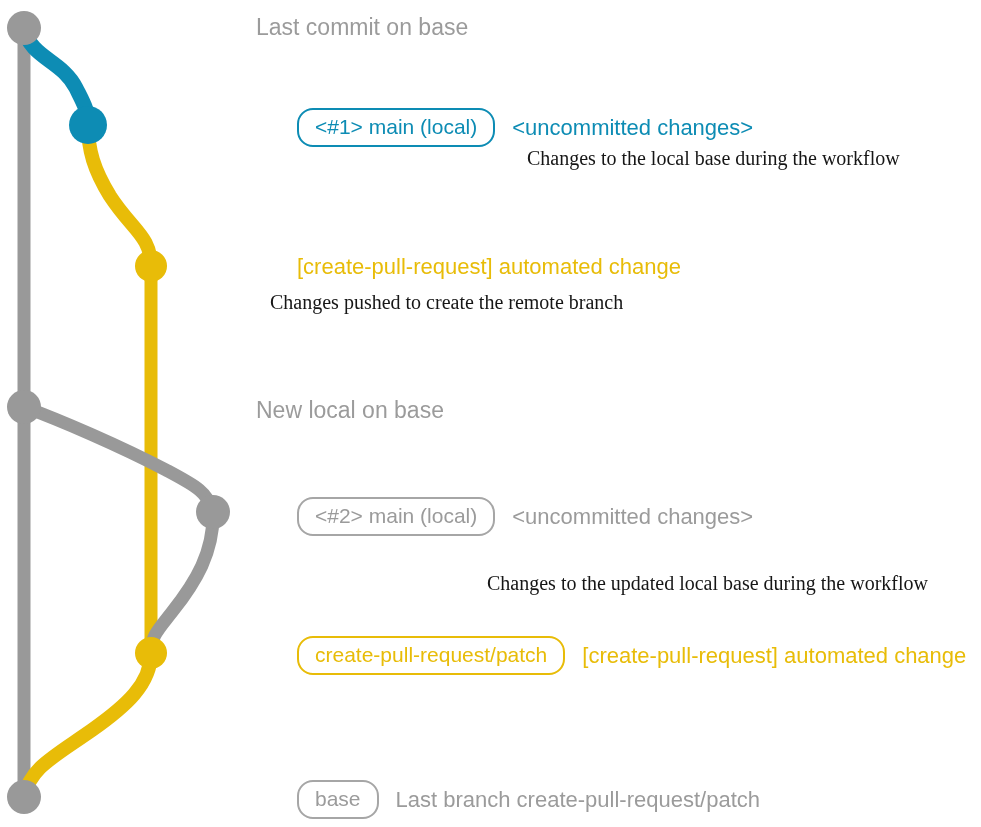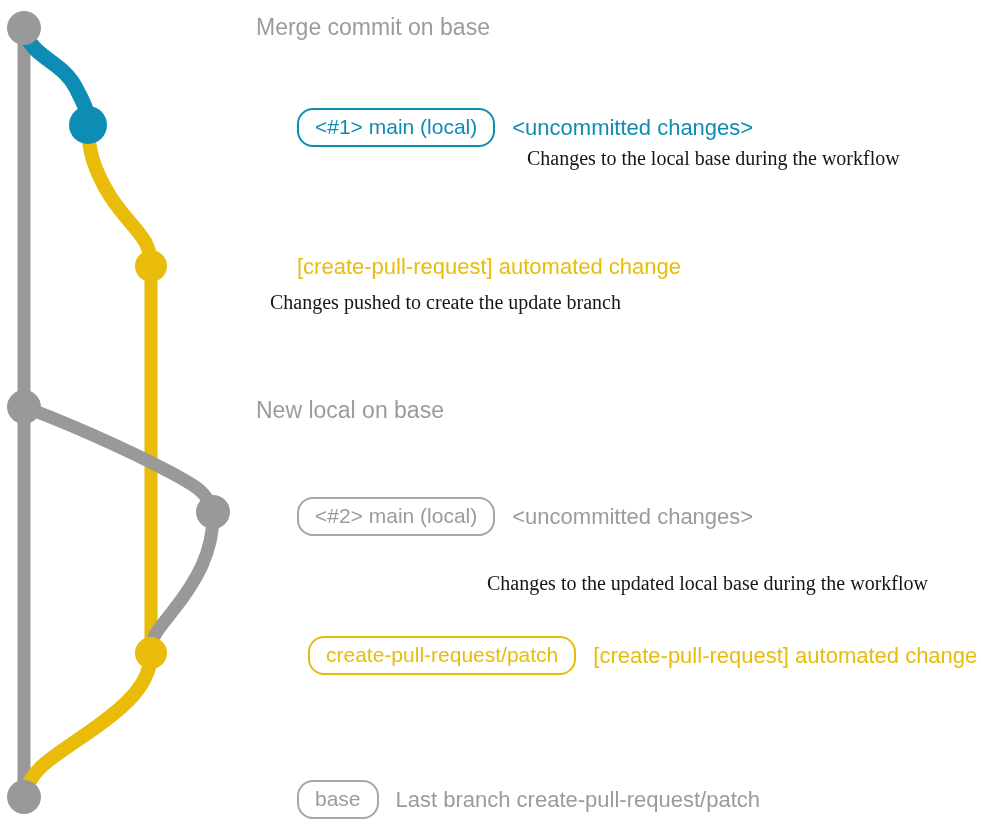--- a/index.html
+++ b/index.html
@@ -105,42 +105,42 @@
     <circle cx="151" cy="266" r="16" fill="#e8bc08"></circle>
     <circle cx="24" cy="407" r="17" fill="#999999"></circle>
     <circle cx="213" cy="512" r="17" fill="#999999"></circle>
     <circle cx="151" cy="653" r="16" fill="#e8bc08"></circle>
     <circle cx="24" cy="797" r="17" fill="#999999"></circle>
   </g>
 </svg>
 
 <div class="overlay">
 
-  <div class="heading" style="left:256px; top:14px;">Merge commit on base</div>
+  <div class="heading" style="left:256px; top:14px;">Last commit on base</div>
 
   <div class="row" style="left:256px; top:108px; align-items:center;">
     <span class="badge blue">&lt;#1&gt; main (local)</span>
     <span class="commit-title blue" style="margin-left:17px;">&lt;uncommitted changes&gt;</span>
   </div>
   <div class="desc" style="left:487px; top:146px;margin-left:40px;">Changes to the local base during the workflow</div>
 
   <div class="row" style="left:256px; top:254px;">
     <span class="commit-title yellow">[create-pull-request] automated change</span>
   </div>
-  <div class="desc" style="left:270px; top:290px;">Changes pushed to create the update branch</div>
+  <div class="desc" style="left:270px; top:290px;">Changes pushed to create the remote branch</div>
 
   <div class="heading" style="left:256px; top:397px;">New local on base</div>
 
   <div class="row" style="left:256px; top:497px; align-items:center;">
     <span class="badge gray">&lt;#2&gt; main (local)</span>
     <span class="commit-title gray" style="margin-left:17px;">&lt;uncommitted changes&gt;</span>
   </div>
   <div class="desc" style="left:487px; top:534px;margin-top:37px;">Changes to the updated local base during the workflow</div>
 
-  <div class="row" style="left:267px; top:636px; align-items:center;">
+  <div class="row" style="left:256px; top:636px; align-items:center;">
     <span class="badge yellow">create-pull-request/patch</span>
     <span class="commit-title yellow" style="margin-left:17px;">[create-pull-request] automated change</span>
   </div>
 
   <div class="row" style="left:256px; top:780px; align-items:center;">
     <span class="badge gray">base</span>
     <span class="commit-title gray" style="margin-left:17px;">Last branch create-pull-request/patch</span>
   </div>
 
 </div>

